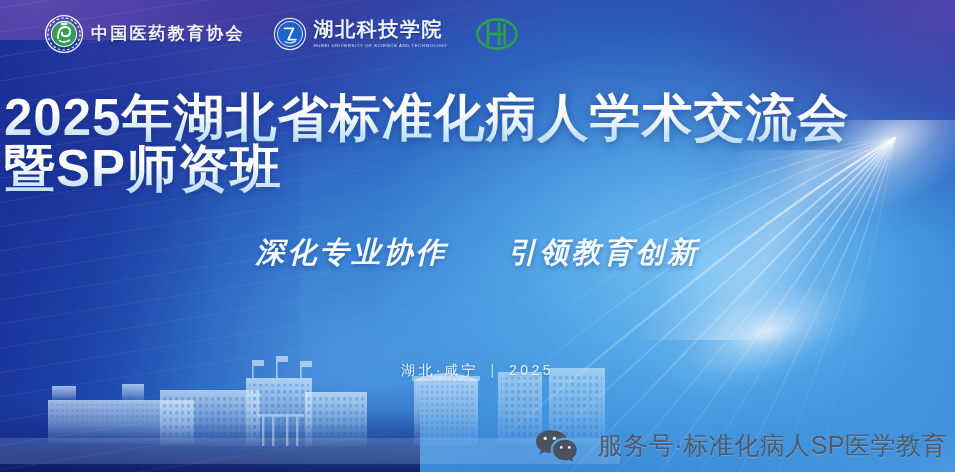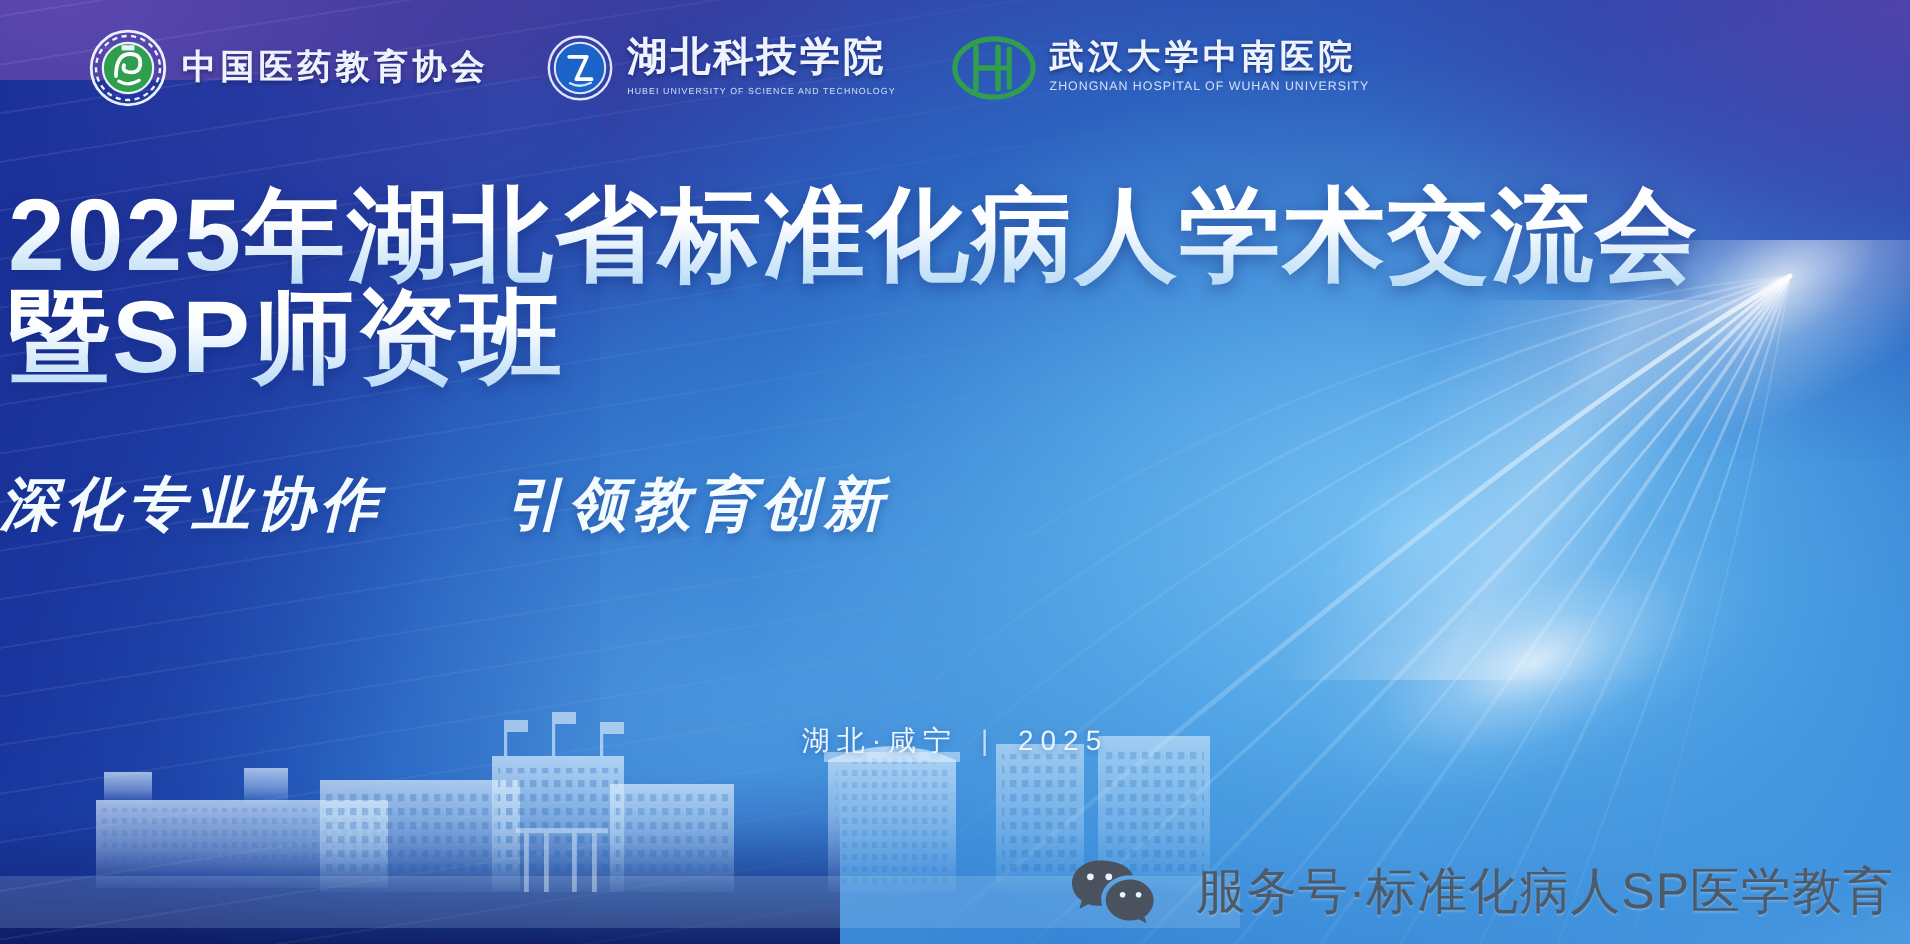--- a/index.html
+++ b/index.html
@@ -143,21 +143,21 @@
     color: transparent;
     -webkit-text-fill-color: transparent;
     filter: drop-shadow(0 2px 4px rgba(14,34,110,0.45));
   }
   .title-line1 { font-size: 51px; }
   .title-line2 { font-size: 51px; }
 
   .subtitle {
     position: absolute;
     left: 0; right: 0; top: 233px;
-    text-align: left;
+    text-align: center;
     font-family: "DejaVu Serif", "Liberation Serif", serif;
     font-size: 29px;
     font-weight: 700;
     font-style: italic;
     letter-spacing: 3px;
     color: #f4fbff;
     text-shadow: 0 2px 5px rgba(20,52,130,0.45);
     z-index: 9;
   }
   .subtitle .gap { display: inline-block; width: 34px; }
@@ -363,24 +363,20 @@
 
     <div class="logo">
       <svg class="logo-mark" width="42" height="34" viewBox="0 0 42 34" aria-hidden="true">
         <ellipse cx="21" cy="17" rx="19.6" ry="14.6" fill="none" stroke="#2f9e4f" stroke-width="2.6"></ellipse>
         <path d="M12 6.6 L12 27.4" stroke="#2f9e4f" stroke-width="2.8" fill="none" stroke-linecap="round"></path>
         <path d="M12 17 L23 17" stroke="#2f9e4f" stroke-width="2.8" fill="none" stroke-linecap="round"></path>
         <path d="M23 6.6 L23 27.4" stroke="#2f9e4f" stroke-width="2.8" fill="none" stroke-linecap="round"></path>
         <path d="M28.6 7.6 L28.6 26.6" stroke="#2f9e4f" stroke-width="2.6" fill="none" stroke-linecap="round"></path>
         <path d="M23 17 L28.6 17" stroke="#2f9e4f" stroke-width="2.4" fill="none"></path>
       </svg>
-      <div class="logo-text">
-        <div class="logo-cn lg">武汉大学中南医院</div>
-        <div class="logo-en bigger">ZHONGNAN HOSPITAL OF WUHAN UNIVERSITY</div>
-      </div>
     </div>
 
   </div>
 
   <div class="title-block">
     <div class="title-line1">2025年湖北省标准化病人学术交流会</div>
     <div class="title-line2">暨SP师资班</div>
   </div>
 
   <div class="subtitle">

